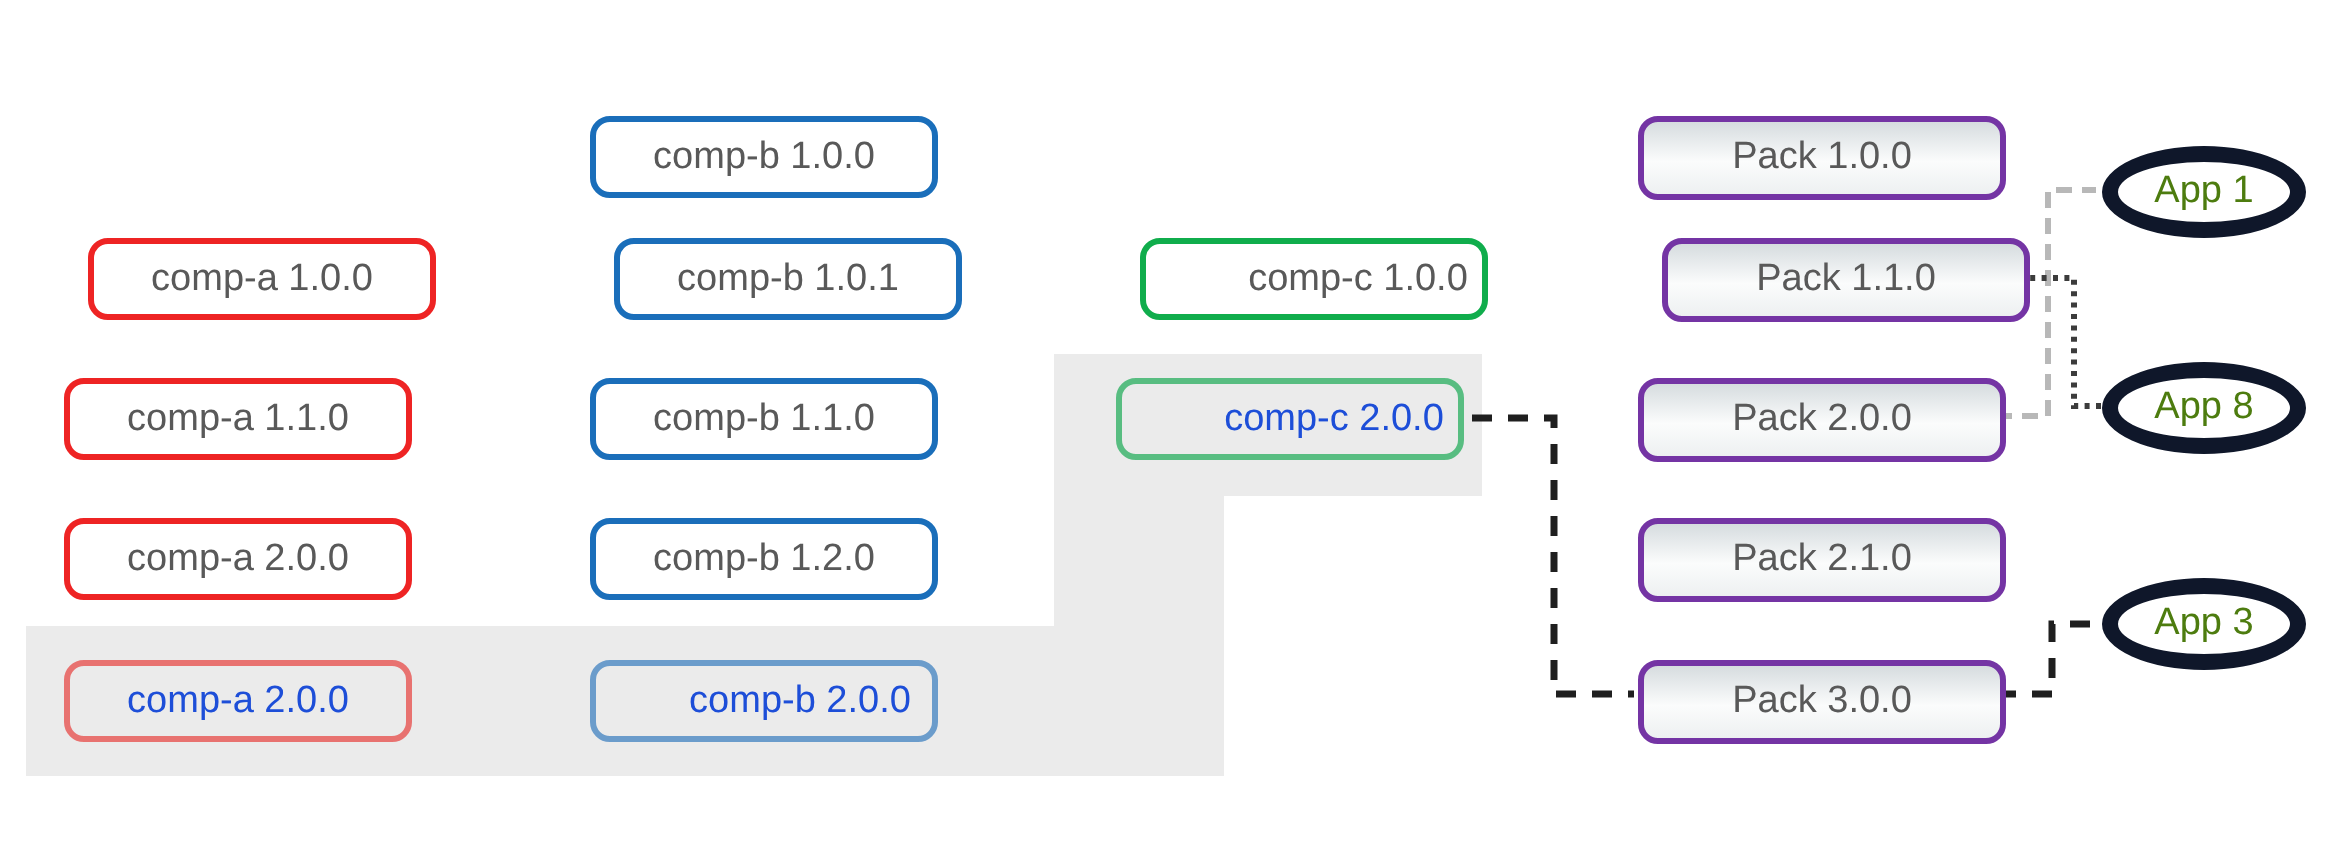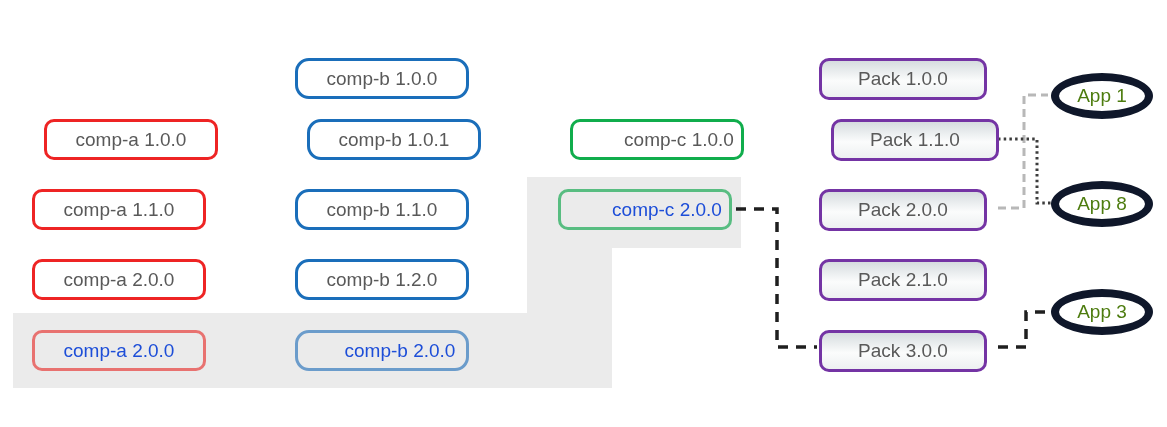--- a/index.html
+++ b/index.html
@@ -28,38 +28,38 @@
   .comp-a { border:3px solid #ee2424; }
   .comp-b { border:3px solid #1a6eba; }
   .comp-c { border:3px solid #10ad4c;padding-left:44px; }
   .faded  { background:#ebebeb; color:#1d4ed8; }
   .comp-a.faded { border-color:#e87270; }
   .comp-b.faded { border-color:#6b9ccb;padding-left:36px; }
   .comp-c.faded { border-color:#58bd81; }
 
   .pack {
     border:3px solid #7434a4;
-    width:168px; height:42px;
+    width:184px; height:42px;
     background:linear-gradient(180deg,#d6dcdf 0%,#fbfcfc 55%,#edf0f1 100%);
   }
 
   .app {
     position:absolute;
     width:102px; height:46px;
     box-sizing:border-box;
     border:8px solid #0f172a;
     border-radius:50%;
     background:#ffffff;
     display:flex; align-items:center; justify-content:center;
     font-size:19px; color:#4d7c0f;
     white-space:nowrap;
   }
 
   .col-a { left:32px; }
-  .col-b { left:295px;border-radius:14px; }
+  .col-b { left:295px; }
   .col-c { left:558px; }
   .col-p { left:819px; }
   .row-1 { top:58px; }
   .row-2 { top:119px;margin-left:12px; }
   .row-3 { top:189px; }
   .row-4 { top:259px; }
   .row-5 { top:330px; }
   .app-col { left:1051px; }
   .app-row-1 { top:73px; }
   .app-row-2 { top:181px; }

